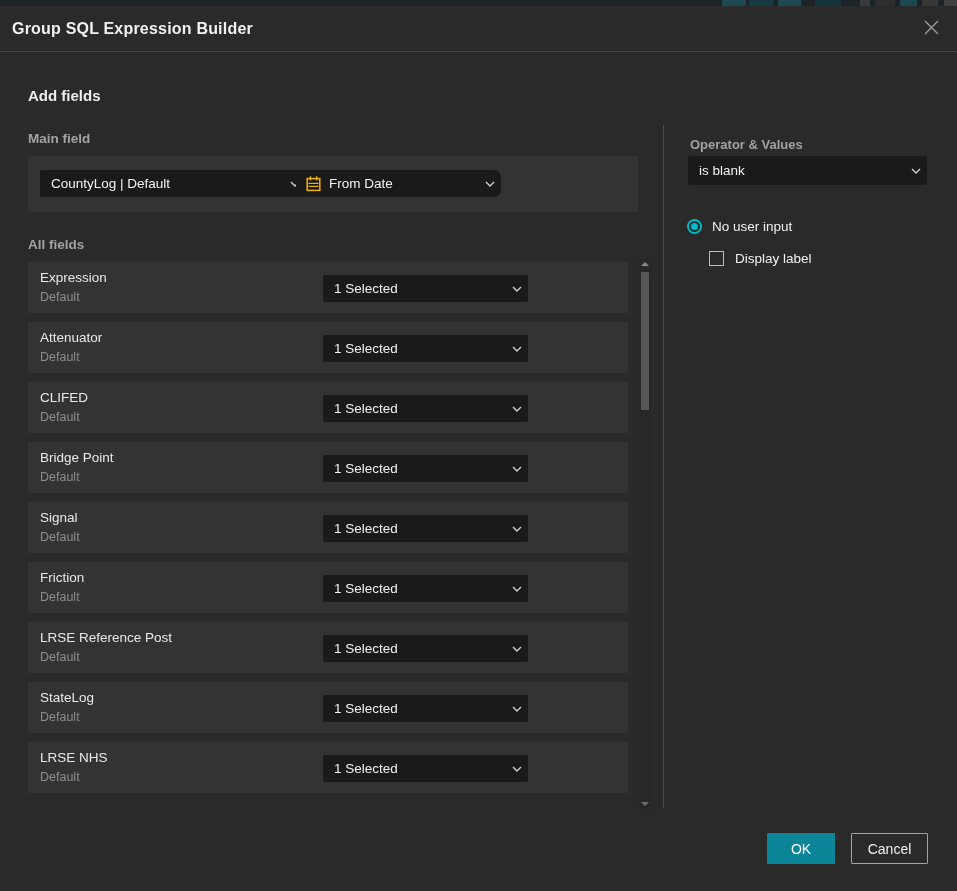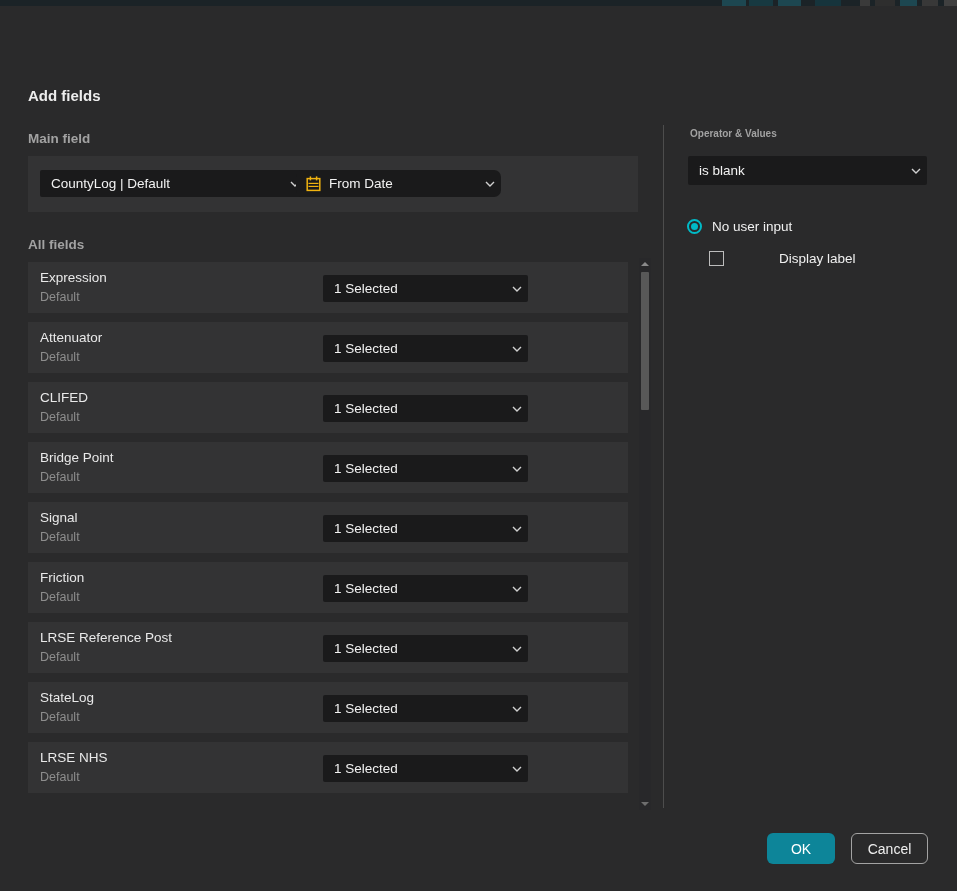--- a/index.html
+++ b/index.html
@@ -51,58 +51,69 @@
   .scrollbar{position:absolute;left:639px;top:252px;width:12px;height:552px;background:#28282a;}
   .scroll-up,.scroll-down{position:absolute;left:0;width:12px;height:12px;display:flex;align-items:center;justify-content:center;cursor:pointer;}
   .scroll-up{top:0;}
   .scroll-down{bottom:0;}
   .tri-up{width:0;height:0;border-left:4px solid transparent;border-right:4px solid transparent;border-bottom:4px solid #8a8a8a;}
   .tri-down{width:0;height:0;border-left:4px solid transparent;border-right:4px solid transparent;border-top:4px solid #6e6e6e;}
   .scroll-thumb{position:absolute;left:2px;top:14px;width:8px;height:138px;background:#585858;border-radius:1px;cursor:pointer;}
 
   
   .v-divider{position:absolute;left:663px;top:119px;width:1px;height:683px;background:#4d4d4d;}
-  .op-heading{position:absolute;left:690px;top:122px;font-size:10px;font-weight:700;color:#a2a2a2;}
+  .op-heading{position:absolute;left:690px;top:131px;font-size:13px;font-weight:700;color:#a2a2a2;}
   .op-dropdown{left:688px;top:150px;width:239px;height:29px;}
 
   .radio-row{position:absolute;left:687px;top:213px;display:flex;align-items:center;cursor:pointer;}
   .radio-outer{
     width:15px;height:15px;border-radius:50%;border:2px solid #00bac7;
     display:flex;align-items:center;justify-content:center;flex:none;box-sizing:border-box;
   }
   .radio-dot{width:7px;height:7px;border-radius:50%;background:#00bac7;}
   .radio-label{margin-left:10px;font-size:13.5px;color:#f0f0f0;}
 
-  .check-row{position:absolute;left:709px;top:245px;display:flex;align-items:center;cursor:pointer;gap:44px;}
+  .check-row{position:absolute;left:709px;top:245px;display:flex;align-items:center;cursor:pointer;}
   .checkbox{width:13px;height:13px;border:1px solid #bdbdbd;background:transparent;flex:none;}
   .check-label{margin-left:11px;font-size:13.5px;color:#f0f0f0;}
 
   
   .btn{position:absolute;top:827px;height:31px;display:flex;align-items:center;justify-content:center;
-       font-size:14px;cursor:pointer;box-sizing:border-box;border-radius:6px;}
+       font-size:14px;cursor:pointer;box-sizing:border-box;border-radius:1px;}
   .btn-ok{left:767px;width:68px;background:#0d8599;color:#ffffff;}
   .btn-cancel{left:851px;width:77px;background:transparent;border:1px solid #a3a3a3;color:#efefef;}
 </style>
 </head>
 <body>
 
 <div class="bg-strip">
   <div class="frag" style="left:722px;width:24px;background:#1d4751;"></div>
   <div class="frag" style="left:749px;width:24px;background:#173941;"></div>
   <div class="frag" style="left:778px;width:23px;background:#1d4751;"></div>
   <div class="frag" style="left:815px;width:26px;background:#16343c;"></div>
   <div class="frag" style="left:860px;width:10px;background:#3a3a3a;"></div>
   <div class="frag" style="left:875px;width:20px;background:#2e2e2e;"></div>
   <div class="frag" style="left:900px;width:17px;background:#1d4751;"></div>
   <div class="frag" style="left:922px;width:16px;background:#383838;"></div>
   <div class="frag" style="left:944px;width:13px;background:#404040;"></div>
 </div>
 
 <div class="dialog">
 
+  <div class="dialog-header">
+    <div class="dialog-title">Group SQL Expression Builder</div>
+    <div class="close-btn">
+      <span>
+        <svg width="17" height="17" viewBox="0 0 17 17">
+          <line x1="2" y1="2" x2="15" y2="15" stroke="#9f9f9f" stroke-width="1.2"></line>
+          <line x1="15" y1="2" x2="2" y2="15" stroke="#9f9f9f" stroke-width="1.2"></line>
+        </svg>
+      </span>
+    </div>
+  </div>
 
   <div class="heading" style="top:81px;">Add fields</div>
 
   <div class="sub-label" style="top:125px;">Main field</div>
   <div class="main-panel">
     <div class="dropdown" style="left:12px;top:14px;width:266px;">
       <span class="dd-text">CountyLog | Default</span>
       <span class="chevron">
         <svg width="10" height="6" viewBox="0 0 10 6">
             <polyline points="1,1 5,5 9,1" fill="none" stroke="#d0d0d0" stroke-width="1.4"></polyline>

